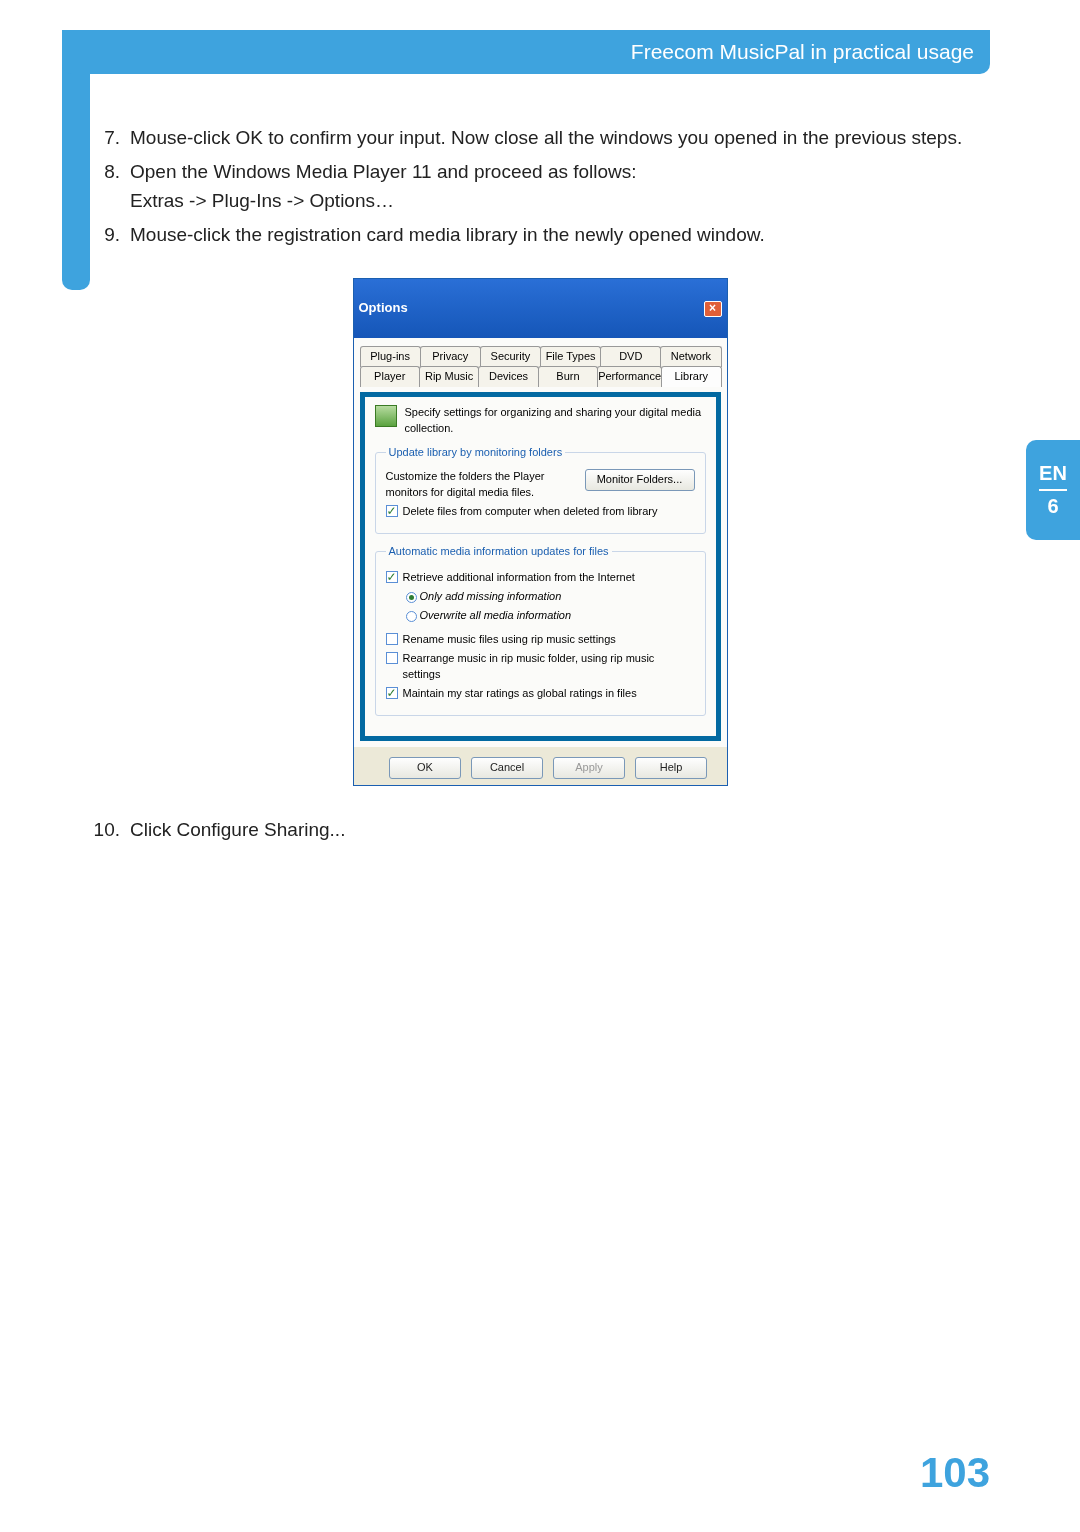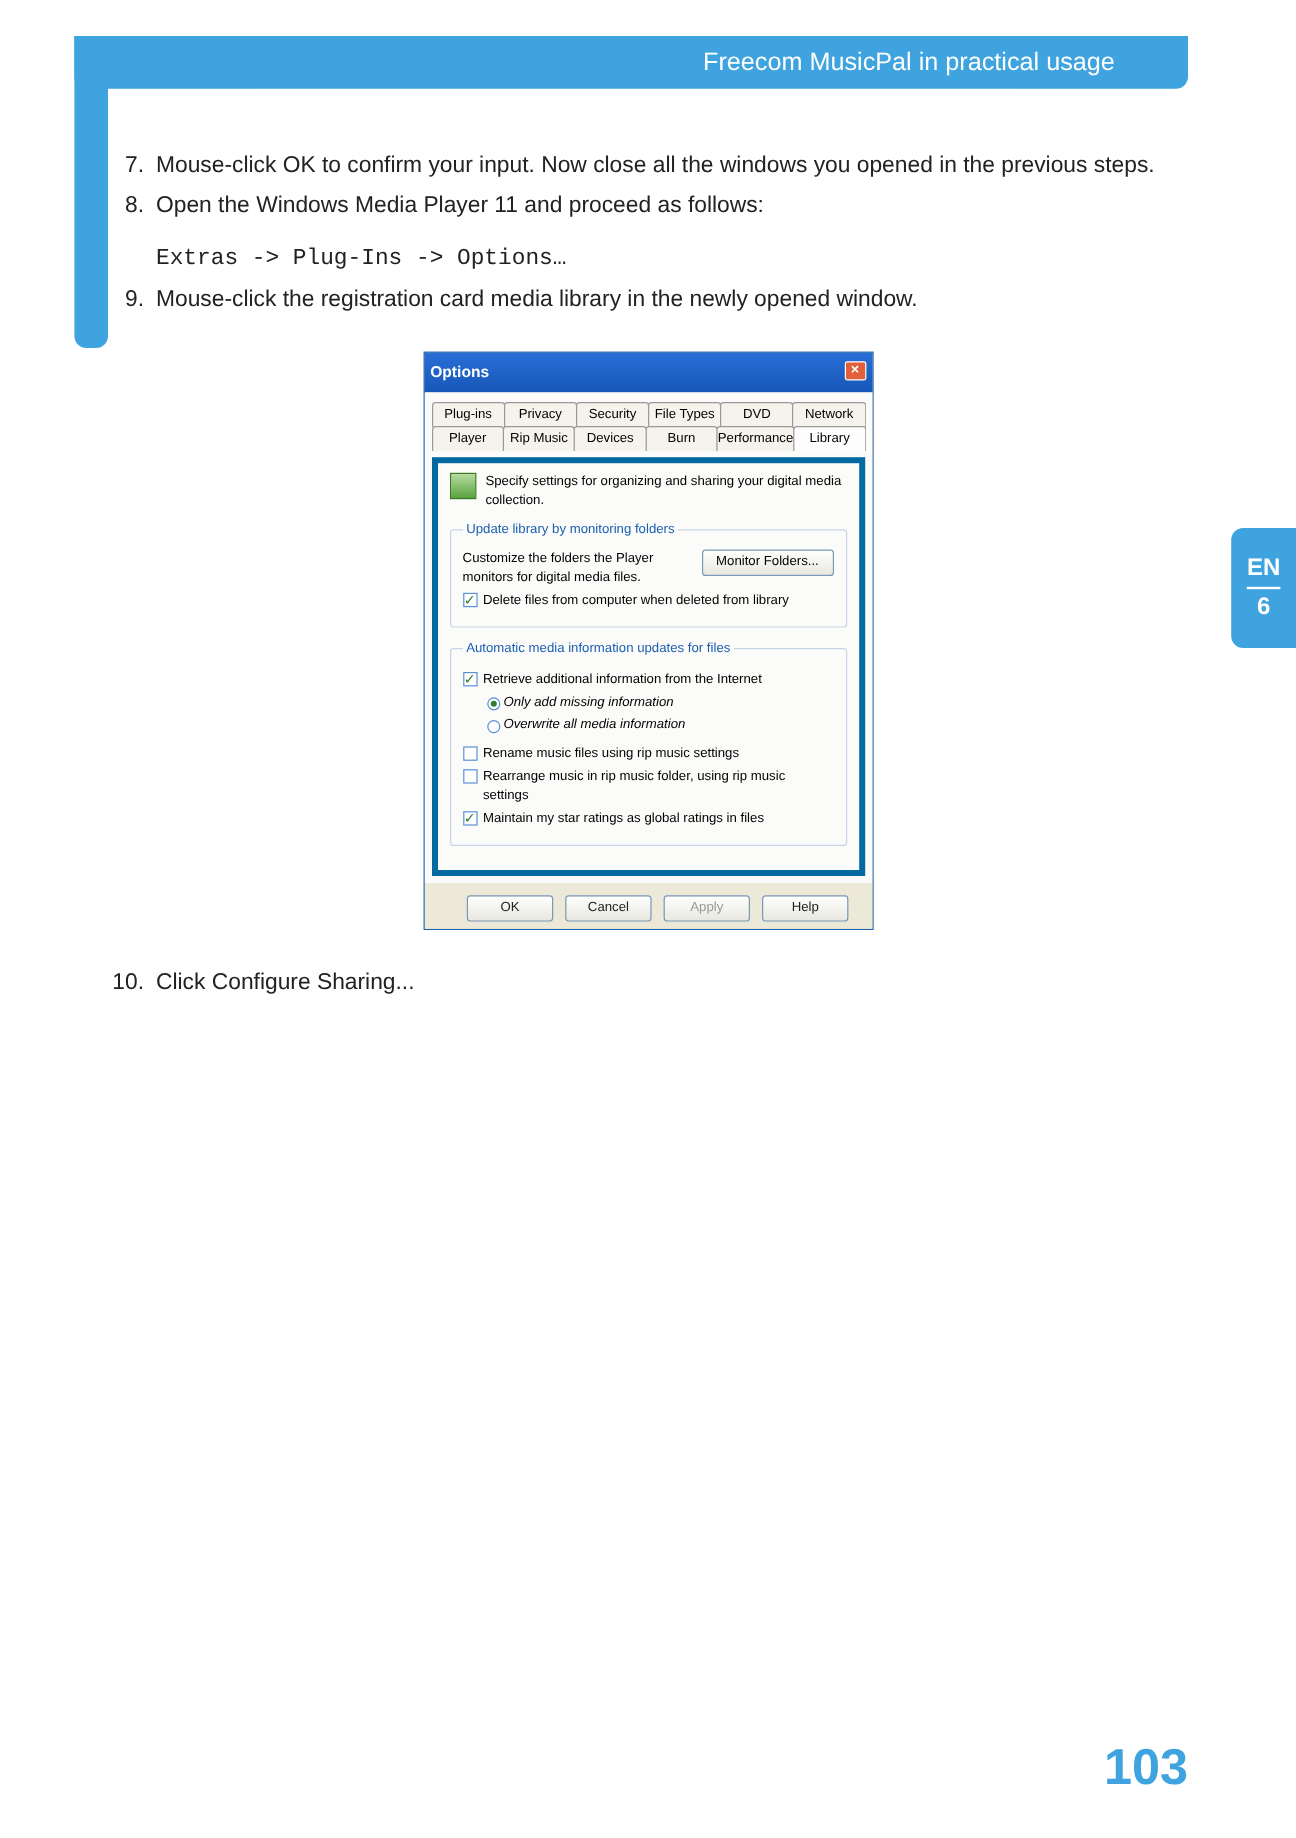--- a/index.html
+++ b/index.html
@@ -23,21 +23,21 @@
     margin-left: -28px;
   }
   .header-bg {
     background: #3ea3de;
     border-radius: 0 0 10px 10px;
     height: 44px;
     position: relative;
     display: flex;
     align-items: center;
     justify-content: flex-end;
-    padding-right: 61px;
+    padding-right: 16px;
     color: #fff;
     font-size: 21px;
   }
   .header-tab {
     position: absolute;
     left: 0;
     top: 0;
     width: 28px;
     height: 260px;
     background: #3ea3de;
@@ -53,39 +53,39 @@
     display: flex;
     margin-bottom: 6px;
   }
   .ol-num {
     width: 40px;
     flex-shrink: 0;
     text-align: right;
     padding-right: 10px;
   }
   .ol-body { flex: 1; }
-  .sub-line { margin-top: 17px; font-family: Liberation Mono, monospace; }
+  .sub-line { margin-top: 2px; }
 
   
   .dialog-wrap {
     margin: 30px auto 30px auto;
     width: 375px;
   }
   .dialog {
     border: 1px solid #1b5fb0;
     font-family: Tahoma, Arial, sans-serif;
     background: #ece9d8;
   }
   .titlebar {
     background: linear-gradient(#2a6fd6, #1556b8);
     color: #fff;
     display: flex;
-    align-items: flex-start;
+    align-items: center;
     justify-content: space-between;
-    padding: 7px 5px;
+    padding: 20px 5px;
     font-size: 13px;
     font-weight: bold;
   }
   .close-x {
     width: 18px; height: 16px;
     background: #e16039;
     border: 1px solid #fff;
     color: #fff;
     font-size: 12px;
     line-height: 13px;

